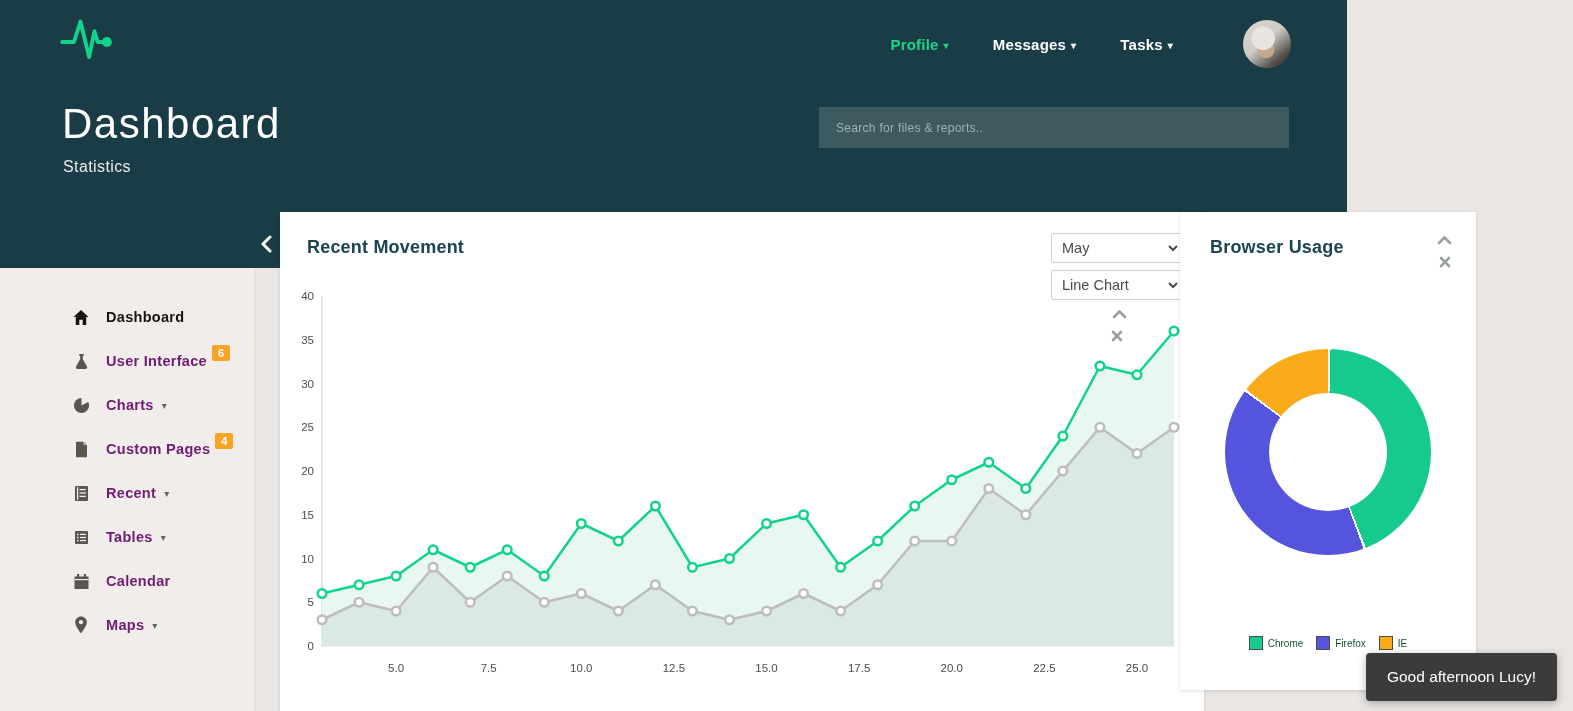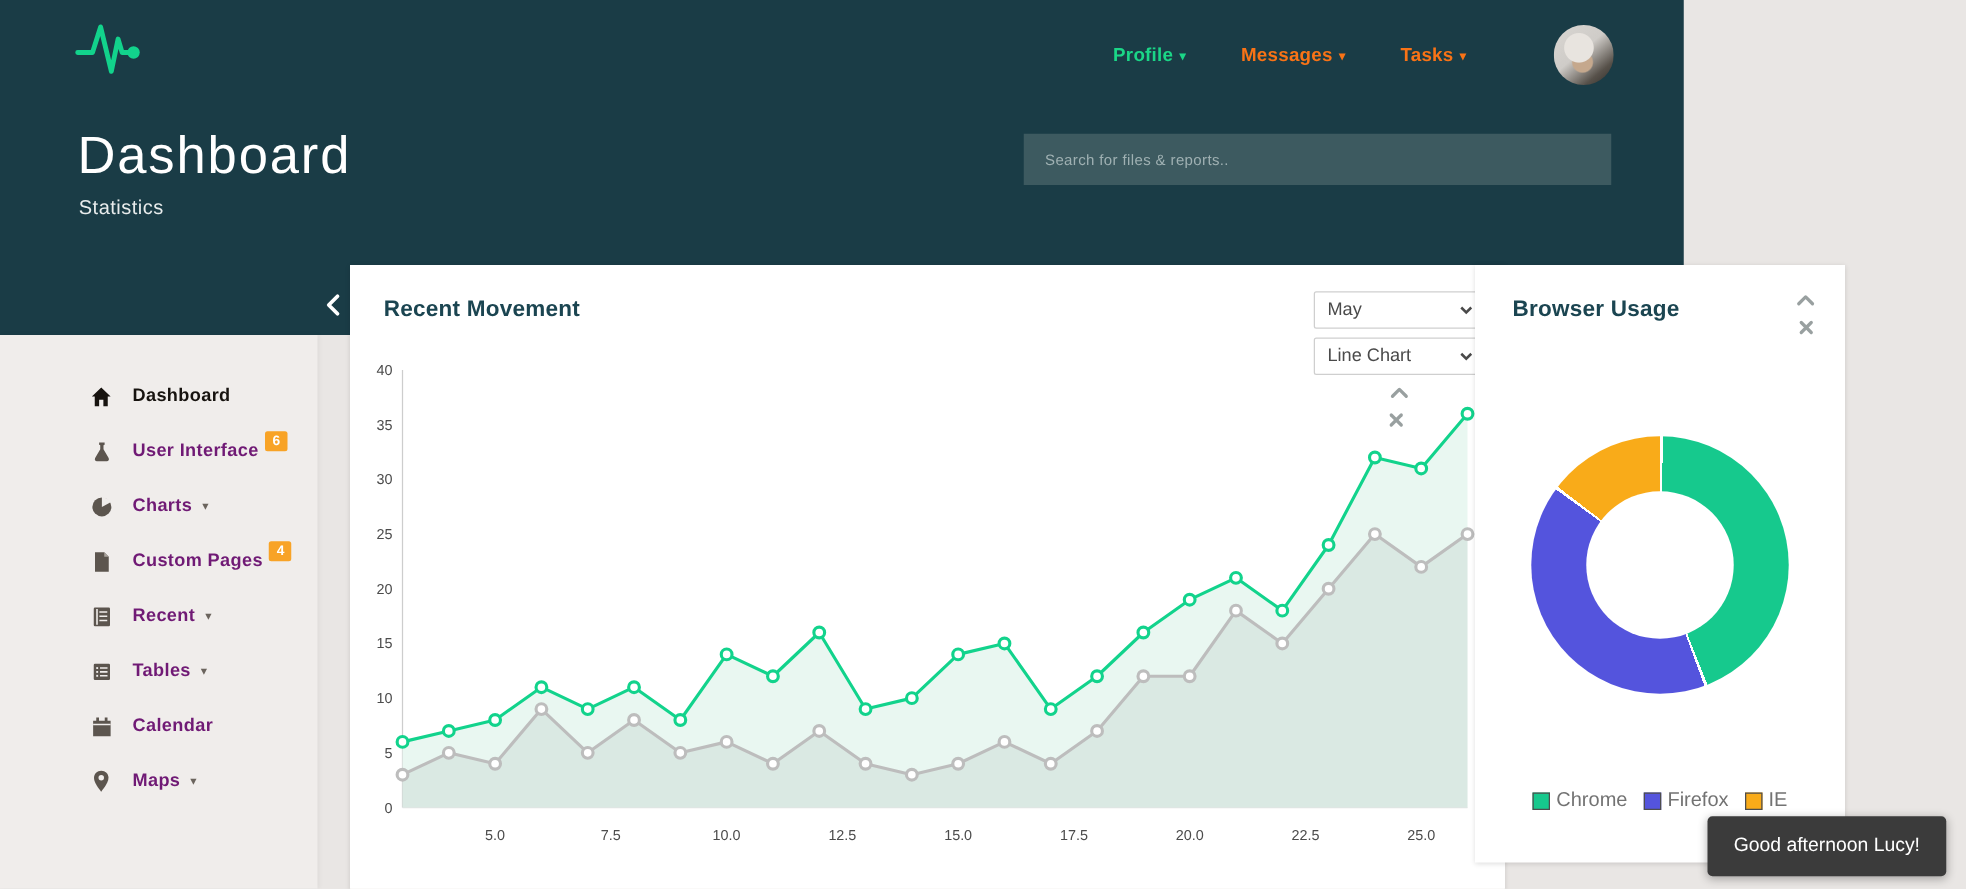--- a/index.html
+++ b/index.html
@@ -14,21 +14,21 @@
   .header {
     position:absolute; left:0; top:0; width:1347px; height:268px;
     background:#1a3c46;
   }
   .logo { position:absolute; left:60px; top:14px; width:56px; height:56px; }
   .topnav {
     position:absolute; right:56px; top:20px; height:48px;
     display:flex; align-items:center; gap:44px;
   }
   .nav-item {
-    font-size:15px; font-weight:700; color:#f97316; cursor:pointer;
+    font-size:15px; font-weight:700; color:#ffffff; cursor:pointer;
     display:flex; align-items:center; gap:5px; letter-spacing:.2px;
   }
   .nav-item .caret { font-size:10px; position:relative; top:1px; }
   .nav-item.active { color:#1bd687; }
   .avatar {
     width:48px; height:48px; border-radius:50%; margin-left:26px; cursor:pointer;
     background:
       radial-gradient(circle at 42% 38%, #e8e4df 0 28%, rgba(0,0,0,0) 30%),
       radial-gradient(circle at 48% 62%, #c5a88d 0 20%, rgba(0,0,0,0) 23%),
       linear-gradient(140deg, #d9d6d2 0%, #cfccc8 45%, #57514a 78%, #2e2b27 100%);
@@ -95,21 +95,21 @@
   .donut-hole {
     position:absolute; left:44px; top:44px; width:118px; height:118px;
     border-radius:50%; background:#ffffff;
   }
   .donut-legend {
     position:absolute; left:0; right:0; bottom:40px;
     display:flex; justify-content:center; gap:13px;
   }
   .legend-item { display:flex; align-items:center; gap:5px; }
   .legend-swatch { width:14px; height:14px; border:1px solid #4d4d4d; }
-  .legend-label { font-size:16px; color:#737373; }
+  .legend-label { font-size:10px; color:#14532d; }
   
   .toast {
     position:absolute; right:16px; bottom:10px; z-index:9;
     background:#3b3b3b; color:#ffffff; font-size:15.5px;
     padding:15px 21px; border-radius:4px; box-shadow:0 2px 8px rgba(0,0,0,.3);
   }
   .line-chart-svg { position:absolute; left:0; top:72px; }
 </style>
 </head>
 <body>

